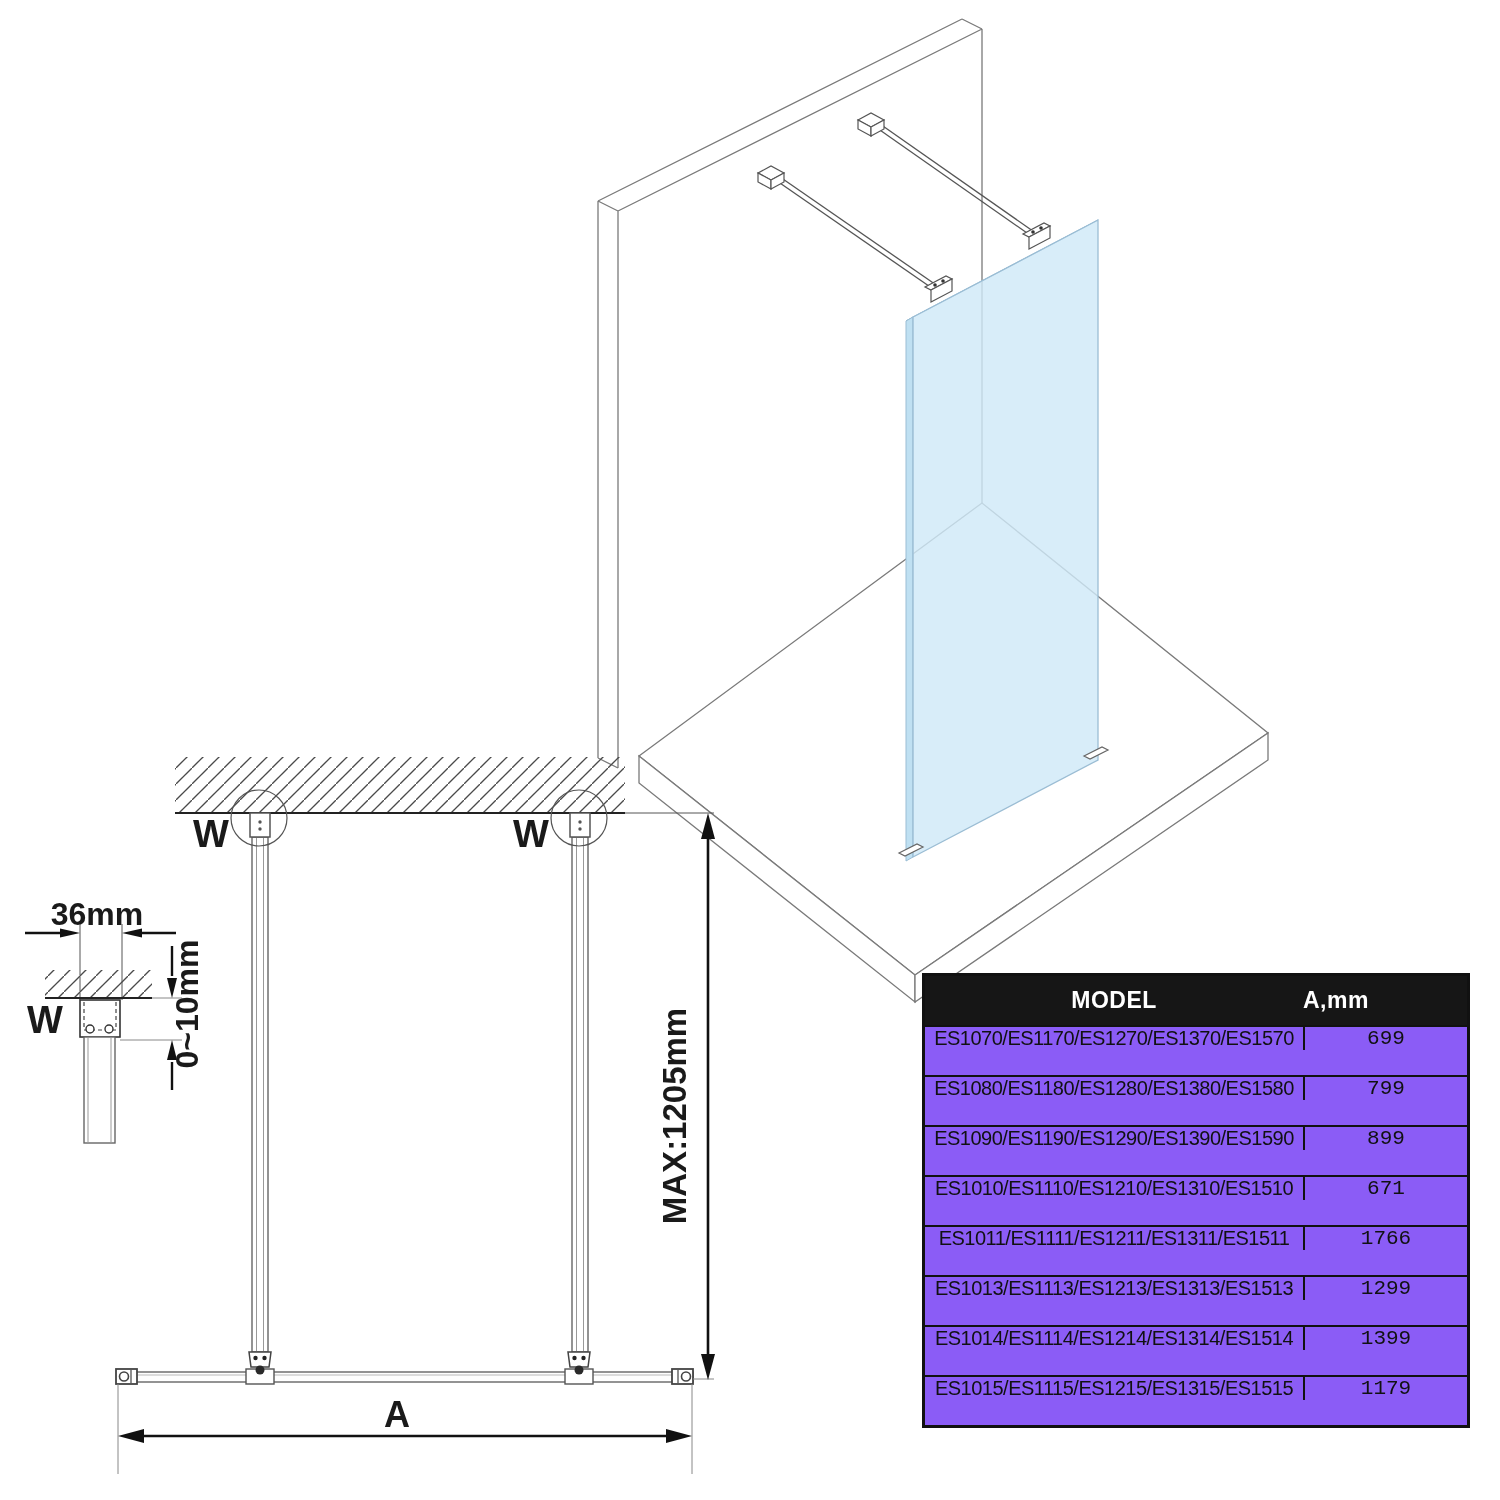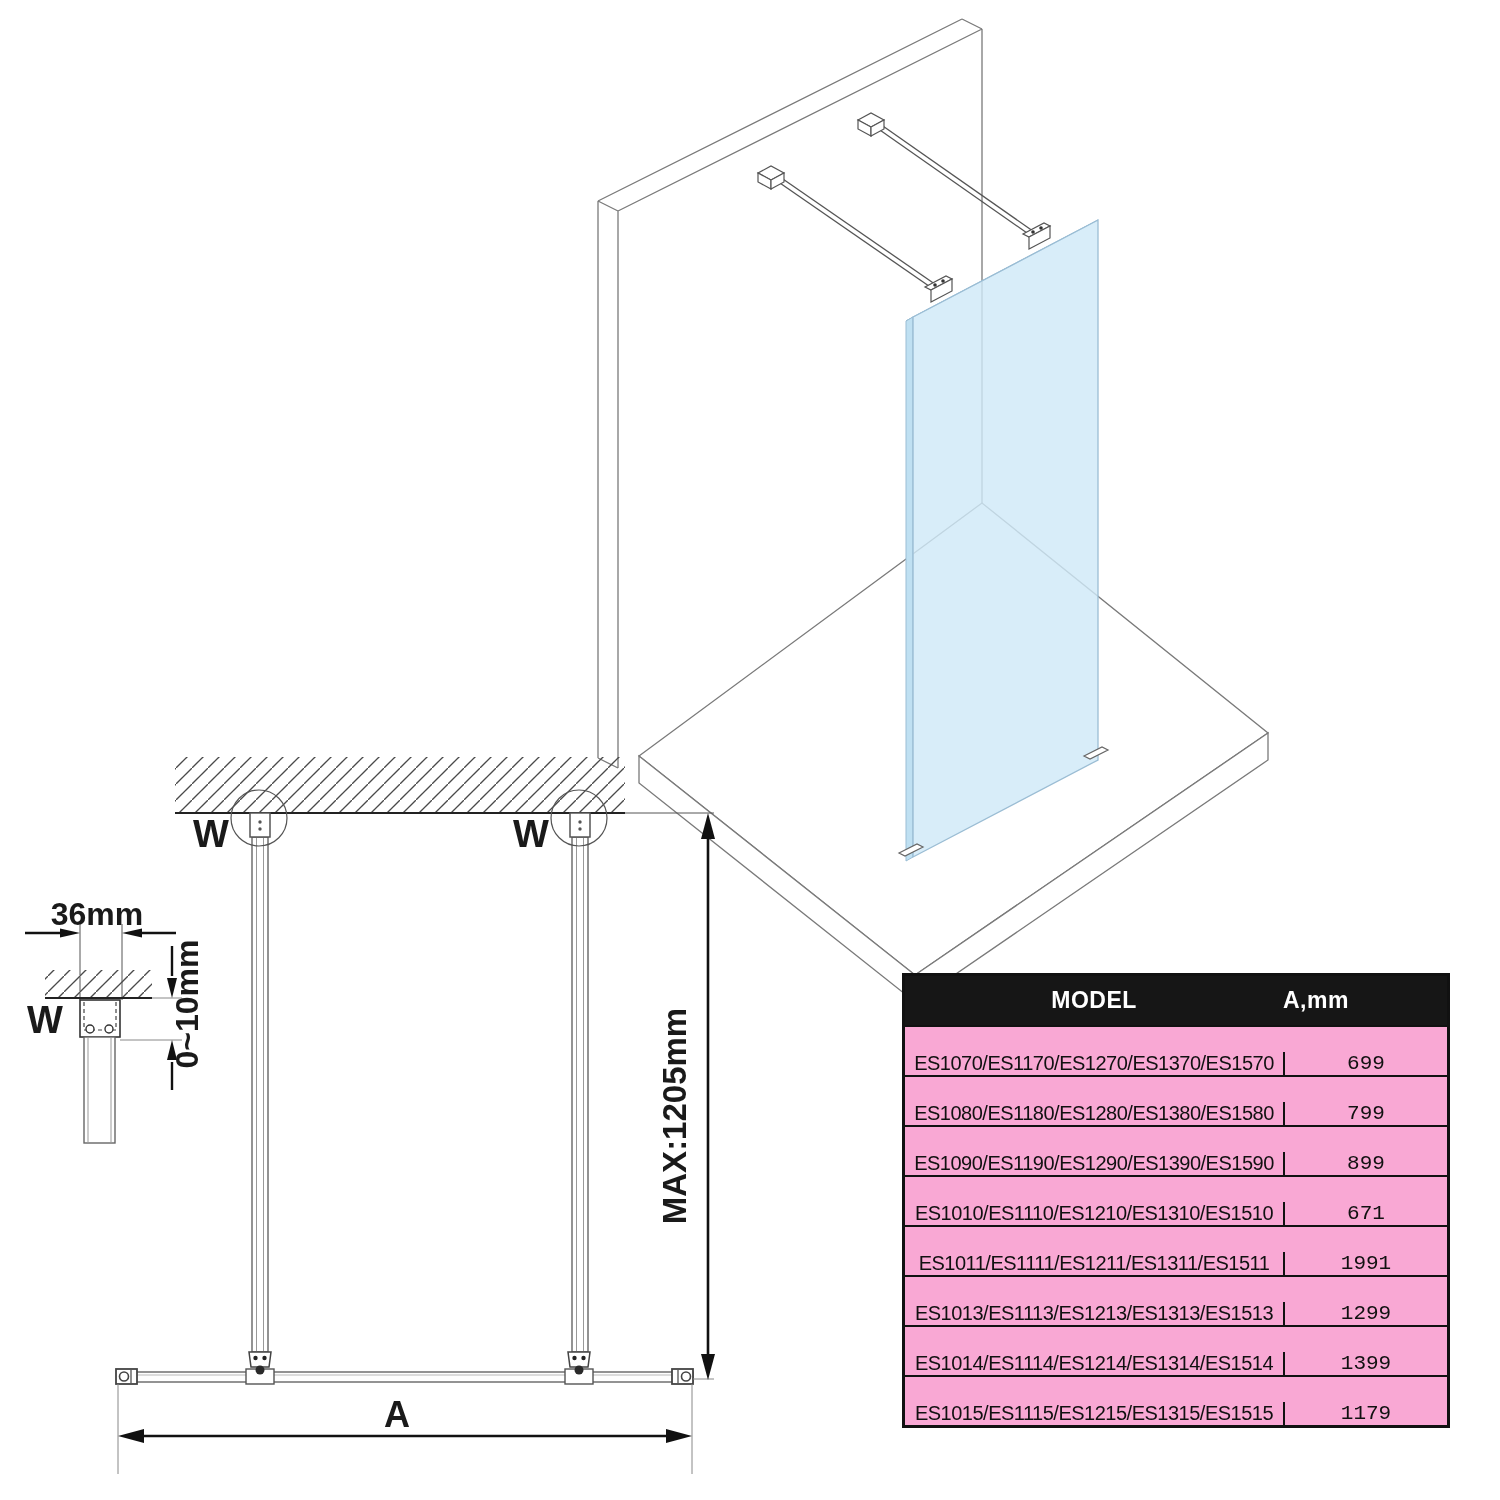--- a/index.html
+++ b/index.html
@@ -4,32 +4,32 @@
 <style>
   html,body { margin:0; padding:0; background:#ffffff; }
   .page {
     position:relative; width:1500px; height:1500px; background:#ffffff;
     font-family:"Liberation Sans", sans-serif; overflow:hidden;
   }
   .drawing-svg { position:absolute; left:0; top:0; }
 
   
   .spec-table {
-    position:absolute; left:902px; top:973px; width:548px;
-    border:3px solid #111; box-sizing:border-box; background:#f9a8d4;
+    position:absolute; left:922px; top:973px; width:548px;
+    border:3px solid #111; box-sizing:border-box; background:#8b5cf6;
   }
   .thead {
     display:flex; background:#161616; color:#fff; height:49px;
     align-items:center; font-weight:bold; font-size:23px; letter-spacing:0.5px;
   }
   .th-model { flex:0 0 378px; text-align:center; }
   .th-amm   { flex:1; text-align:left; }
   .tr {
     display:flex; height:48px; border-top:2px solid #111;
-    align-items:flex-end; font-size:20px; color:#111;
+    align-items:flex-start; font-size:20px; color:#111;
   }
   .td-model {
     flex:0 0 378px; border-right:2px solid #111;
     display:flex; align-items:center; justify-content:center;
     letter-spacing:-0.5px; white-space:nowrap;
   }
   .td-amm {
     flex:1; display:flex; align-items:center; justify-content:center;
     font-size:21px;
     font-family:Liberation Mono, monospace;
@@ -233,21 +233,21 @@
     <div class="tr">
       <div class="td-model">ES1090/ES1190/ES1290/ES1390/ES1590</div>
       <div class="td-amm">899</div>
     </div>
     <div class="tr">
       <div class="td-model">ES1010/ES1110/ES1210/ES1310/ES1510</div>
       <div class="td-amm">671</div>
     </div>
     <div class="tr">
       <div class="td-model">ES1011/ES1111/ES1211/ES1311/ES1511</div>
-      <div class="td-amm">1991</div>
+      <div class="td-amm">1766</div>
     </div>
     <div class="tr">
       <div class="td-model">ES1013/ES1113/ES1213/ES1313/ES1513</div>
       <div class="td-amm">1299</div>
     </div>
     <div class="tr">
       <div class="td-model">ES1014/ES1114/ES1214/ES1314/ES1514</div>
       <div class="td-amm">1399</div>
     </div>
     <div class="tr">

